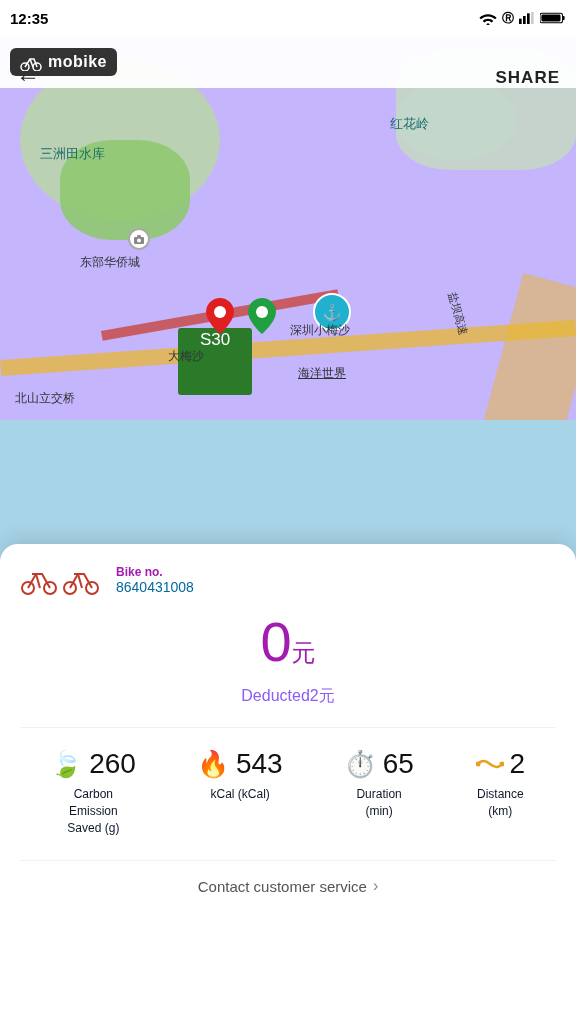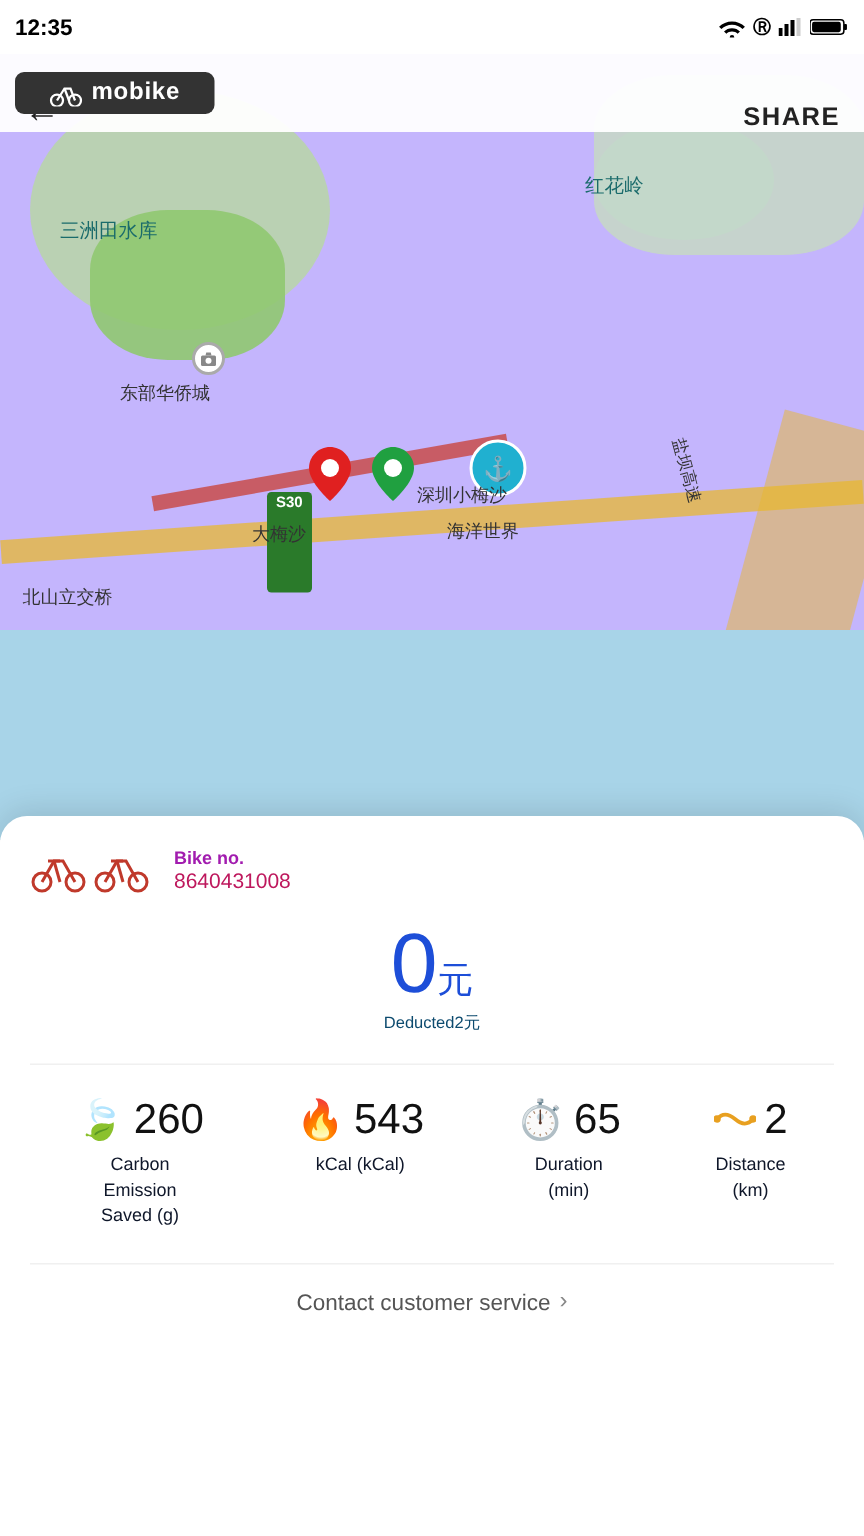--- a/index.html
+++ b/index.html
@@ -45,65 +45,65 @@
     .map-green2 {
       position: absolute; top: 140px; left: 60px; width: 130px; height: 100px;
       background: #90c870; border-radius: 40%; opacity: 0.9;
     }
     .map-label { position: absolute; font-size: 13px; color: #1a6b6b; font-weight: 500; }
     .map-label-dark { position: absolute; font-size: 12px; color: #333; font-weight: 500; }
 
     
     .road-badge {
       position: absolute; bottom: 165px; left: 178px;
-      background: #2a7a2a; color: #fff; font-size: 10px; font-weight: 700;
-      padding: 2px 6px; border-radius: 3px;
+      background: #2a7a2a; color: #fff; font-size: 17px; font-weight: 400;
+      padding: 2px 22px; border-radius: 3px;
     }
 
     
     .pin-red {
       position: absolute; bottom: 175px; left: 206px;
       width: 28px; height: 36px;
     }
     .pin-green {
       position: absolute; bottom: 168px; left: 248px;
       width: 28px; height: 36px;
     }
 
     
     .mobike-logo {
       position: absolute; top: 48px; left: 10px; z-index: 5;
       background: #333; color: #fff; font-size: 14px; font-weight: 700;
-      padding: 5px 23px; border-radius: 6px; display: flex; align-items: center; gap: 6px;
+      padding: 5px 10px; border-radius: 6px; display: flex; align-items: center; gap: 6px;
     }
 
     
     .bottom-card {
       position: absolute; bottom: 0; left: 0; right: 0;
       background: #fff; border-radius: 18px 18px 0 0;
       box-shadow: 0 -4px 20px rgba(0,0,0,0.12);
       padding: 20px 20px 0 20px;
       min-height: 480px;
       z-index: 20;
     }
 
     
     .bike-info-row {
       display: flex; align-items: center; gap: 16px; margin-bottom: 18px;
     }
     .bike-icon-wrap { display: flex; gap: 4px; }
     .bike-no-block { display: flex; flex-direction: column; }
     .bike-no-label { font-size: 12px; color: #a21caf; font-weight: 600; }
-    .bike-no-value { font-size: 14px; color: #be185d; }
+    .bike-no-value { font-size: 14px; color: #0369a1; }
 
     
     .price-section { text-align: center; margin-bottom: 20px; }
-    .price-main { font-size: 56px; font-weight: 300; color: #1d4ed8; line-height: 1; }
+    .price-main { font-size: 56px; font-weight: 300; color: #a21caf; line-height: 1; }
     .price-yuan { font-size: 24px; }
-    .price-sub { font-size: 11px; color: #0c4a6e; margin-top: 4px; }
+    .price-sub { font-size: 16px; color: #8b5cf6; margin-top: 16px; }
 
     
     .divider { height: 1px; background: #f0f0f0; margin: 4px 0 20px 0; }
 
     
     .stats-row {
       display: flex; justify-content: space-around; align-items: flex-start;
       margin-bottom: 24px;
     }
     .stat-item { display: flex; flex-direction: column; align-items: center; gap: 6px; }
@@ -188,22 +188,22 @@
       <path d="M14 0C6.3 0 0 6.3 0 14c0 9.8 14 22 14 22s14-12.2 14-22C28 6.3 21.7 0 14 0z" fill="#20a040"></path>
       <circle cx="14" cy="14" r="6" fill="white"></circle>
     </svg>
 
     <svg style="position:absolute;top:292px;left:312px;" width="40" height="40" viewBox="0 0 40 40">
       <circle cx="20" cy="20" r="18" fill="#20b0d0" stroke="white" stroke-width="2"></circle>
       <text x="20" y="26" text-anchor="middle" fill="white" font-size="16">⚓</text>
     </svg>
 
     <span class="map-label-dark" style="top:348px;left:168px;">大梅沙</span>
-    <span class="map-label-dark" style="top:322px;left:278px;">深圳小梅沙</span>
-    <span class="map-label-dark" style="top:346px;left:298px;">海洋世界</span>
+    <span class="map-label-dark" style="top:322px;left:290px;">深圳小梅沙</span>
+    <span class="map-label-dark" style="top:365px;left:298px;text-decoration:underline;">海洋世界</span>
     <span class="map-label-dark" style="top:390px;left:15px;">北山立交桥</span>
     <span class="map-label-dark" style="top:285px;left:452px;transform:rotate(75deg);transform-origin:left center;font-size:11px;">盐坝高速</span>
   </div>
 </div>
 
 <div class="top-nav">
   <span class="back-arrow">←</span>
   <span class="share-btn">SHARE</span>
 </div>
 

